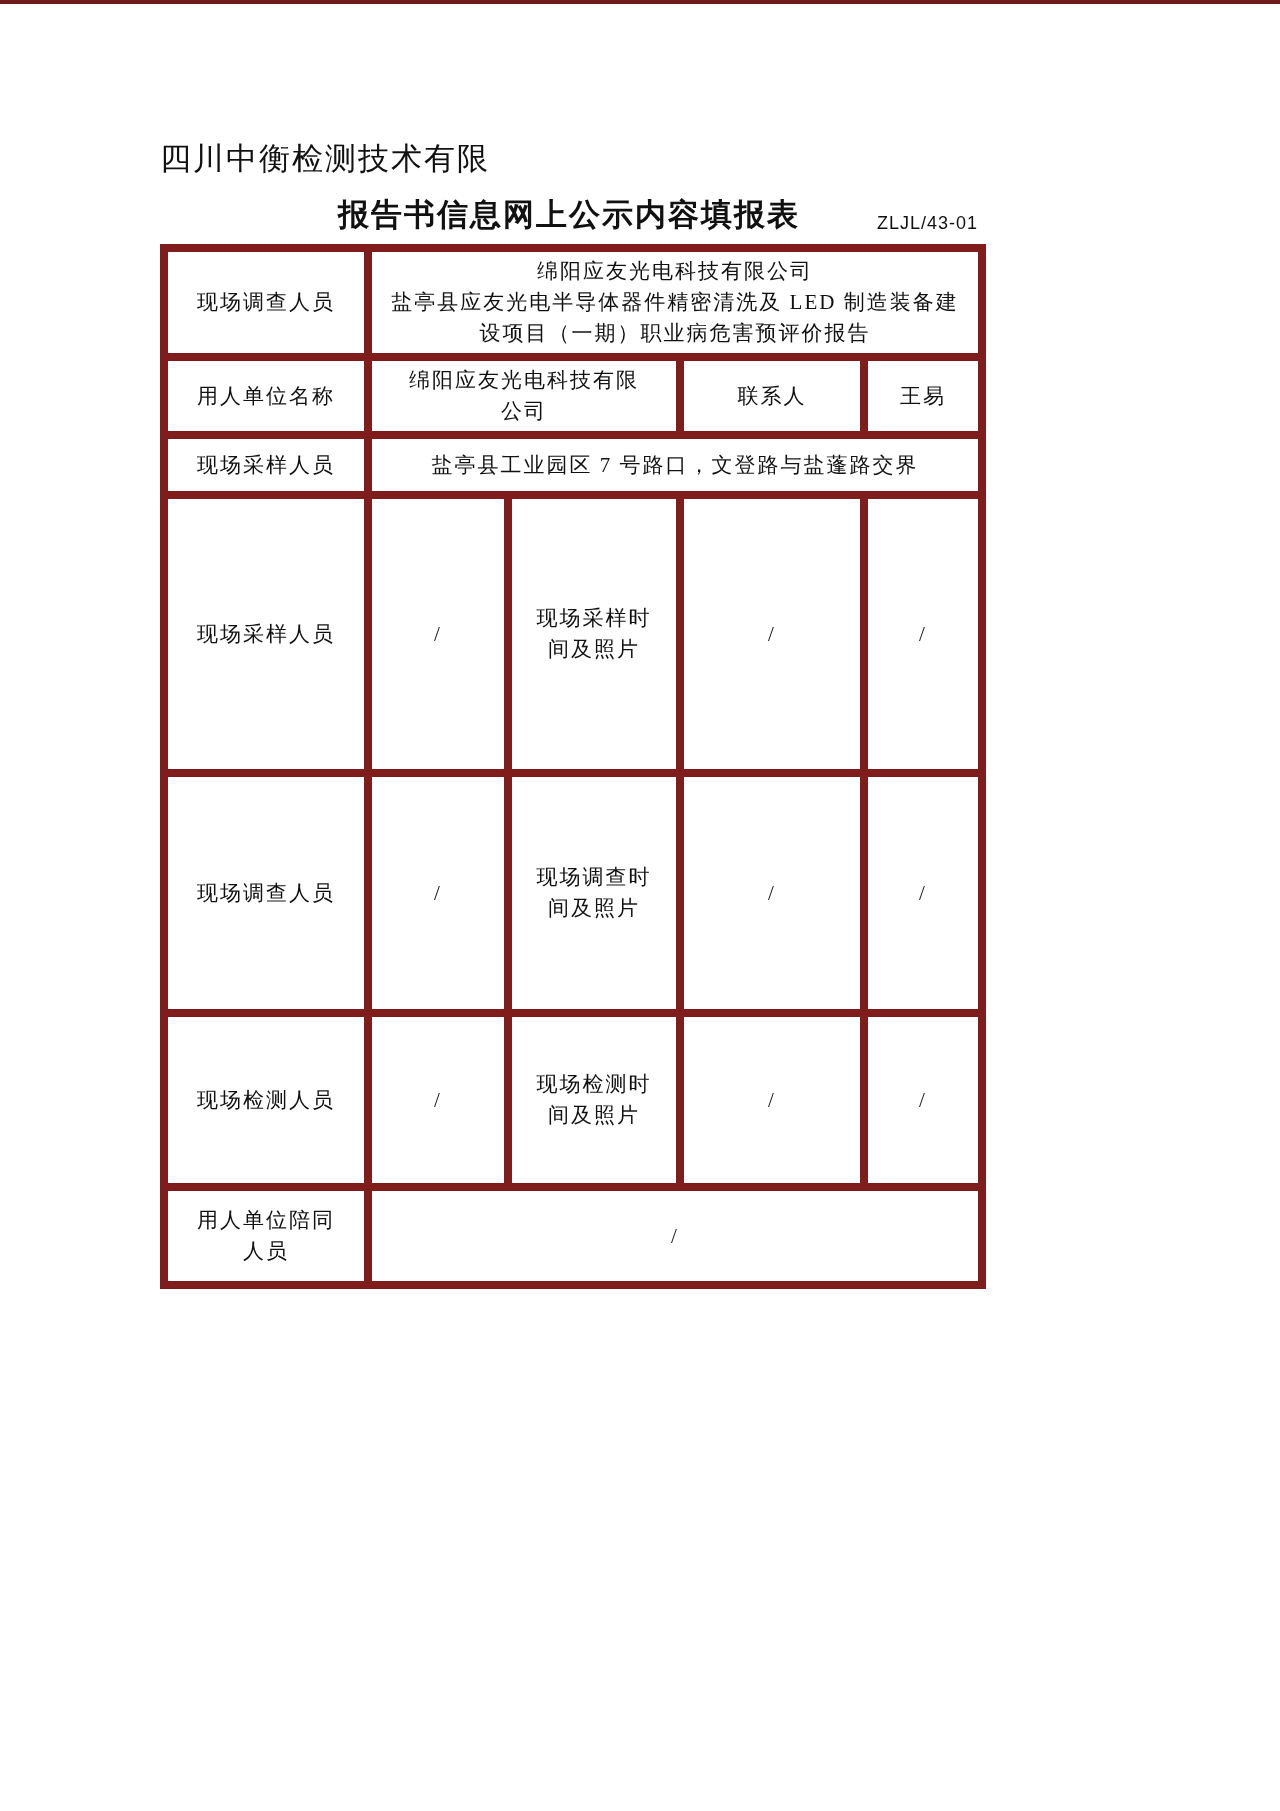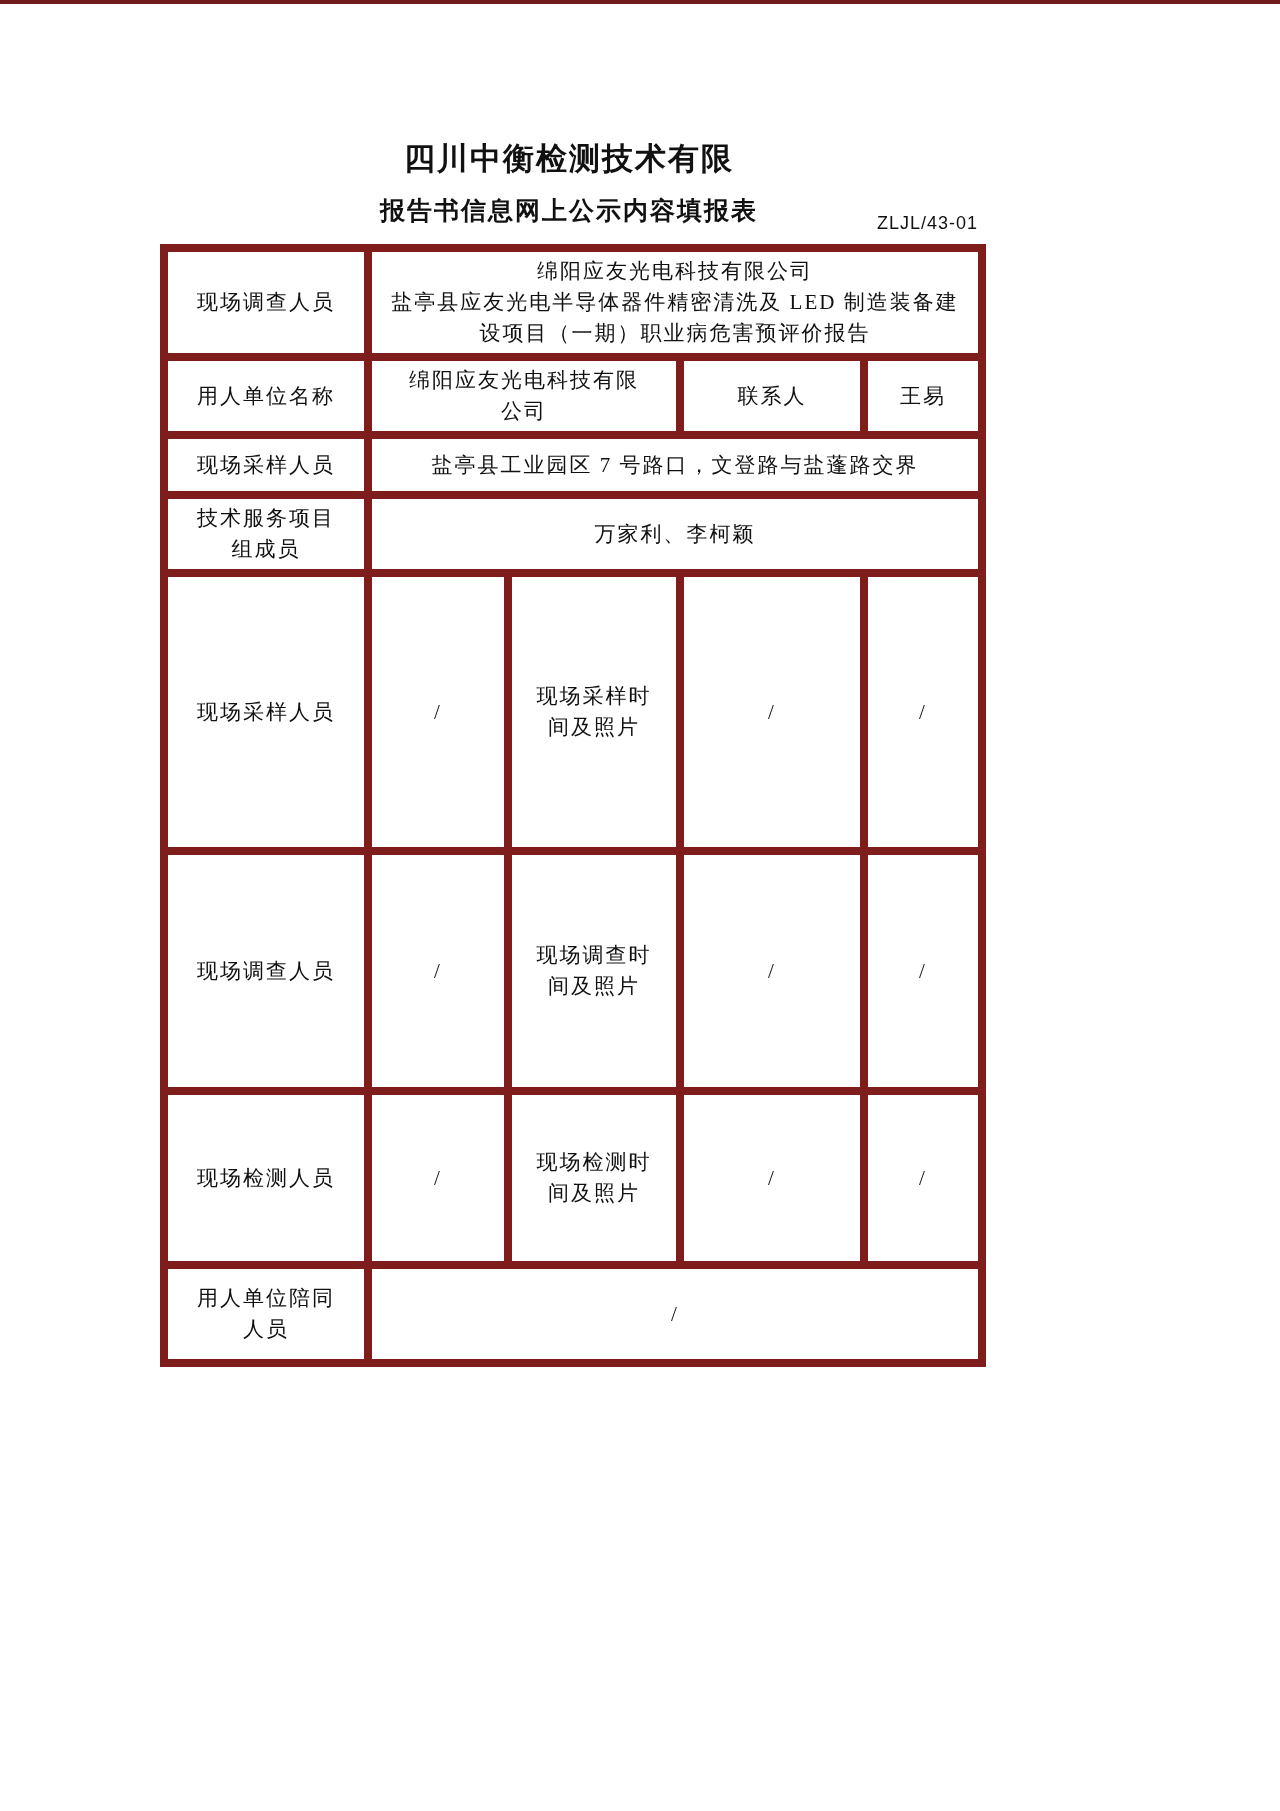--- a/index.html
+++ b/index.html
@@ -17,38 +17,38 @@
     width: 100%;
     height: 4px;
   }
   .doc {
     position: absolute;
     left: 160px;
     top: 138px;
     width: 818px;
   }
   .title1 {
-    text-align: center;
+    text-align: left;
     font-family: "Liberation Sans", "DejaVu Sans", sans-serif;
-    font-weight: bold;
+    font-weight: normal;
     font-size: 31px;
     letter-spacing: 2px;
     margin: 0 0 14px 0;
   }
   .title2-row {
     position: relative;
     text-align: center;
     margin: 0 0 10px 0;
     height: 40px;
   }
   .title2 {
     display: inline-block;
     font-family: Liberation Mono, monospace;
     font-weight: bold;
-    font-size: 25px;
+    font-size: 31px;
     letter-spacing: 2px;
   }
   .form-code {
     position: absolute;
     right: 0;
     bottom: 0;
     font-family: "Liberation Sans", "DejaVu Sans", sans-serif;
     font-weight: normal;
     font-size: 18px;
     letter-spacing: 1px;
@@ -116,27 +116,20 @@
       </td>
       <td>联系人</td>
       <td>王易</td>
     </tr>
 
     <tr style="height:60px">
       <td class="label-cell">现场采样人员</td>
       <td colspan="4">盐亭县工业园区 7 号路口，文登路与盐蓬路交界</td>
     </tr>
 
-    <tr style="height:75px">
-      <td class="label-cell">
-        <span class="vline">技术服务项目</span>
-        <span class="vline">组成员</span>
-      </td>
-      <td colspan="4">万家利、李柯颖</td>
-    </tr>
 
     <tr style="height:278px">
       <td class="label-cell">现场采样人员</td>
       <td class="slash">/</td>
       <td>
         <span class="vline">现场采样时</span>
         <span class="vline">间及照片</span>
       </td>
       <td class="slash">/</td>
       <td class="slash">/</td>

